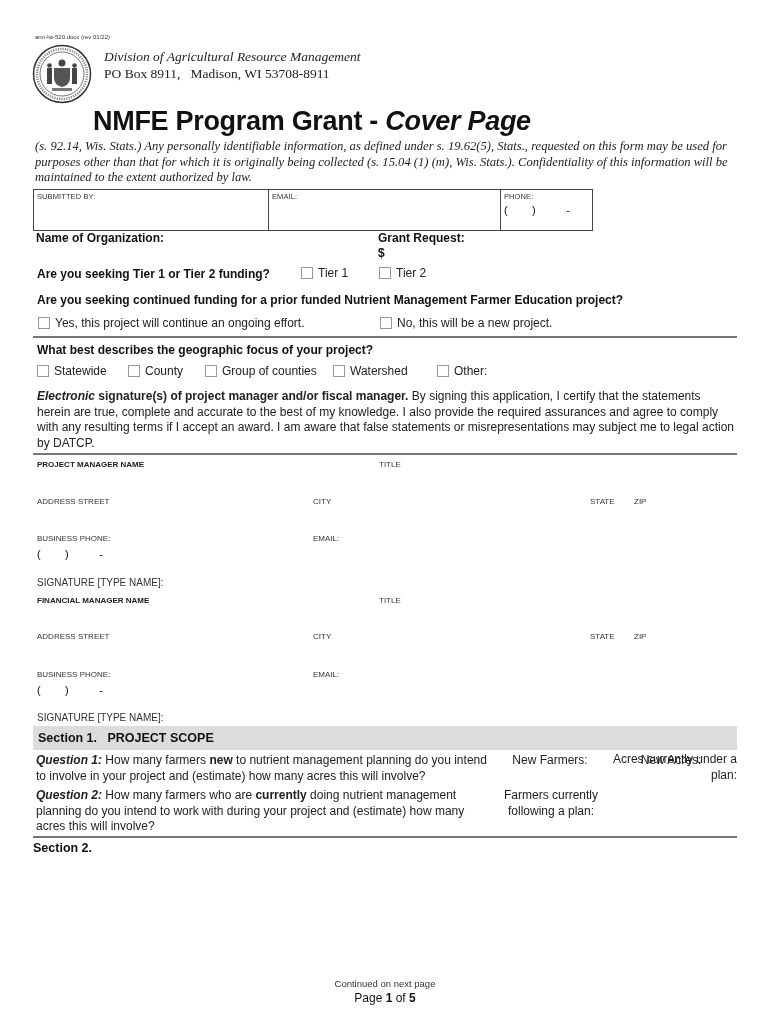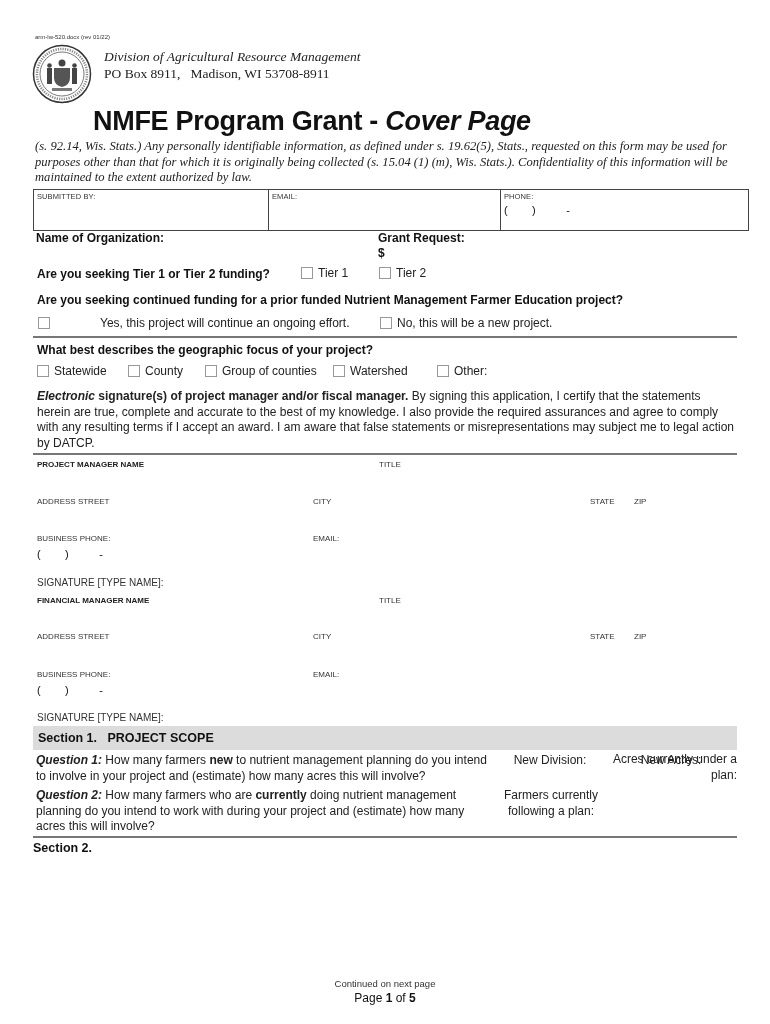--- a/index.html
+++ b/index.html
@@ -9,21 +9,21 @@
   .formid { left: 35px; top: 34px; font-size: 6px; color: #333; }
   .seal { left: 32px; top: 44px; width: 60px; height: 60px; }
   .agency { left: 104px; top: 48px; font-family: "Liberation Serif", serif; color: #222; }
   .agency .l1 { font-size: 15px; line-height: 19px; }
   .agency .l2 { font-size: 13.5px; line-height: 17px; font-style: italic; }
   .agency .l3 { font-size: 13.5px; line-height: 17px; }
   .title { left: 93px; top: 106px; font-size: 27px; font-weight: bold; letter-spacing: -0.3px; }
   .title i { font-style: italic; }
   .notice { left: 35px; top: 139px; width: 705px; font-family: "Liberation Serif", serif;
             font-style: italic; font-size: 12.6px; line-height: 15.5px; color: #222; }
-  table.sub { left: 33px; top: 189px; width: 716px; border-collapse: collapse; }
+  table.sub { left: 33px; top: 189px; width: 560px; border-collapse: collapse; }
   table.sub td { border: 1px solid #444; height: 36px; vertical-align: top; padding: 2px 3px; }
   .tiny { font-size: 7.5px; color: #333; letter-spacing: 0.1px; }
   .phonefmt { font-size: 11px; margin-top: 3px; white-space: pre; }
   .bq { font-size: 12px; font-weight: bold; color: #111; }
   .opt { font-size: 12px; color: #222; display: inline-flex; align-items: center; }
   .cb { display: inline-block; width: 12px; height: 12px; border: 1px solid #999;
         background: #fff; margin-right: 5px; box-sizing: border-box; }
   .rule { left: 33px; width: 704px; height: 2px; background: #777; }
   .sig-text { left: 37px; top: 389px; width: 700px; font-size: 12px; line-height: 15.6px; color: #222; }
   .lbl-b { font-size: 8px; font-weight: bold; color: #222; }
@@ -94,21 +94,21 @@
 <div class="abs opt" style="left:301px; top:266px;">
   <span class="cb"></span>
   <span>Tier 1</span>
 </div>
 <div class="abs opt" style="left:379px; top:266px;">
   <span class="cb"></span>
   <span>Tier 2</span>
 </div>
 
 <div class="abs bq" style="left:37px; top:293px;">Are you seeking continued funding for a prior funded Nutrient Management Farmer Education project?</div>
-<div class="abs opt" style="left:38px; top:316px;gap:45px;">
+<div class="abs opt" style="left:38px; top:316px;">
   <span class="cb"></span>
   <span>Yes, this project will continue an ongoing effort.</span>
 </div>
 <div class="abs opt" style="left:380px; top:316px;">
   <span class="cb"></span>
   <span>No, this will be a new project.</span>
 </div>
 
 <div class="abs rule" style="top:336px;"></div>
 
@@ -177,21 +177,21 @@
 <div class="abs lbl" style="left:313px; top:670px;">EMAIL:</div>
 <div class="abs" style="left:313px; top:681px; width:410px; height:18px;"></div>
 <div class="abs lbl-m" style="left:37px; top:712px;">SIGNATURE [TYPE NAME]:</div>
 <div class="abs" style="left:175px; top:710px; width:550px; height:14px;"></div>
 
 <div class="abs sect1" style="white-space:pre;">Section 1.   PROJECT SCOPE</div>
 
 <div class="abs q" style="left:36px; top:753px; width:455px;">
   <b><i>Question 1:</i></b><span> How many farmers </span><b>new</b><span> to nutrient management planning do you intend to involve in your project and (estimate) how many acres this will involve?</span>
 </div>
-<div class="abs qh" style="left:495px; top:753px; width:110px;">New Division:</div>
+<div class="abs qh" style="left:495px; top:753px; width:110px;">New Farmers:</div>
 <div class="abs qh" style="left:607px; top:753px; width:128px;">New Acres:</div>
 
 <div class="abs q" style="left:36px; top:788px; width:455px;">
   <b><i>Question 2:</i></b><span> How many farmers who are </span><b>currently</b><span> doing nutrient management planning do you intend to work with during your project and (estimate) how many acres this will involve?</span>
 </div>
 <div class="abs qh" style="left:497px; top:788px; width:108px;">Farmers currently following a plan:</div>
 <div class="abs qh" style="left:607px; top:752px; width:130px;text-align:right;">Acres currently under a plan:</div>
 
 <div class="abs rule" style="top:836px;"></div>
 

